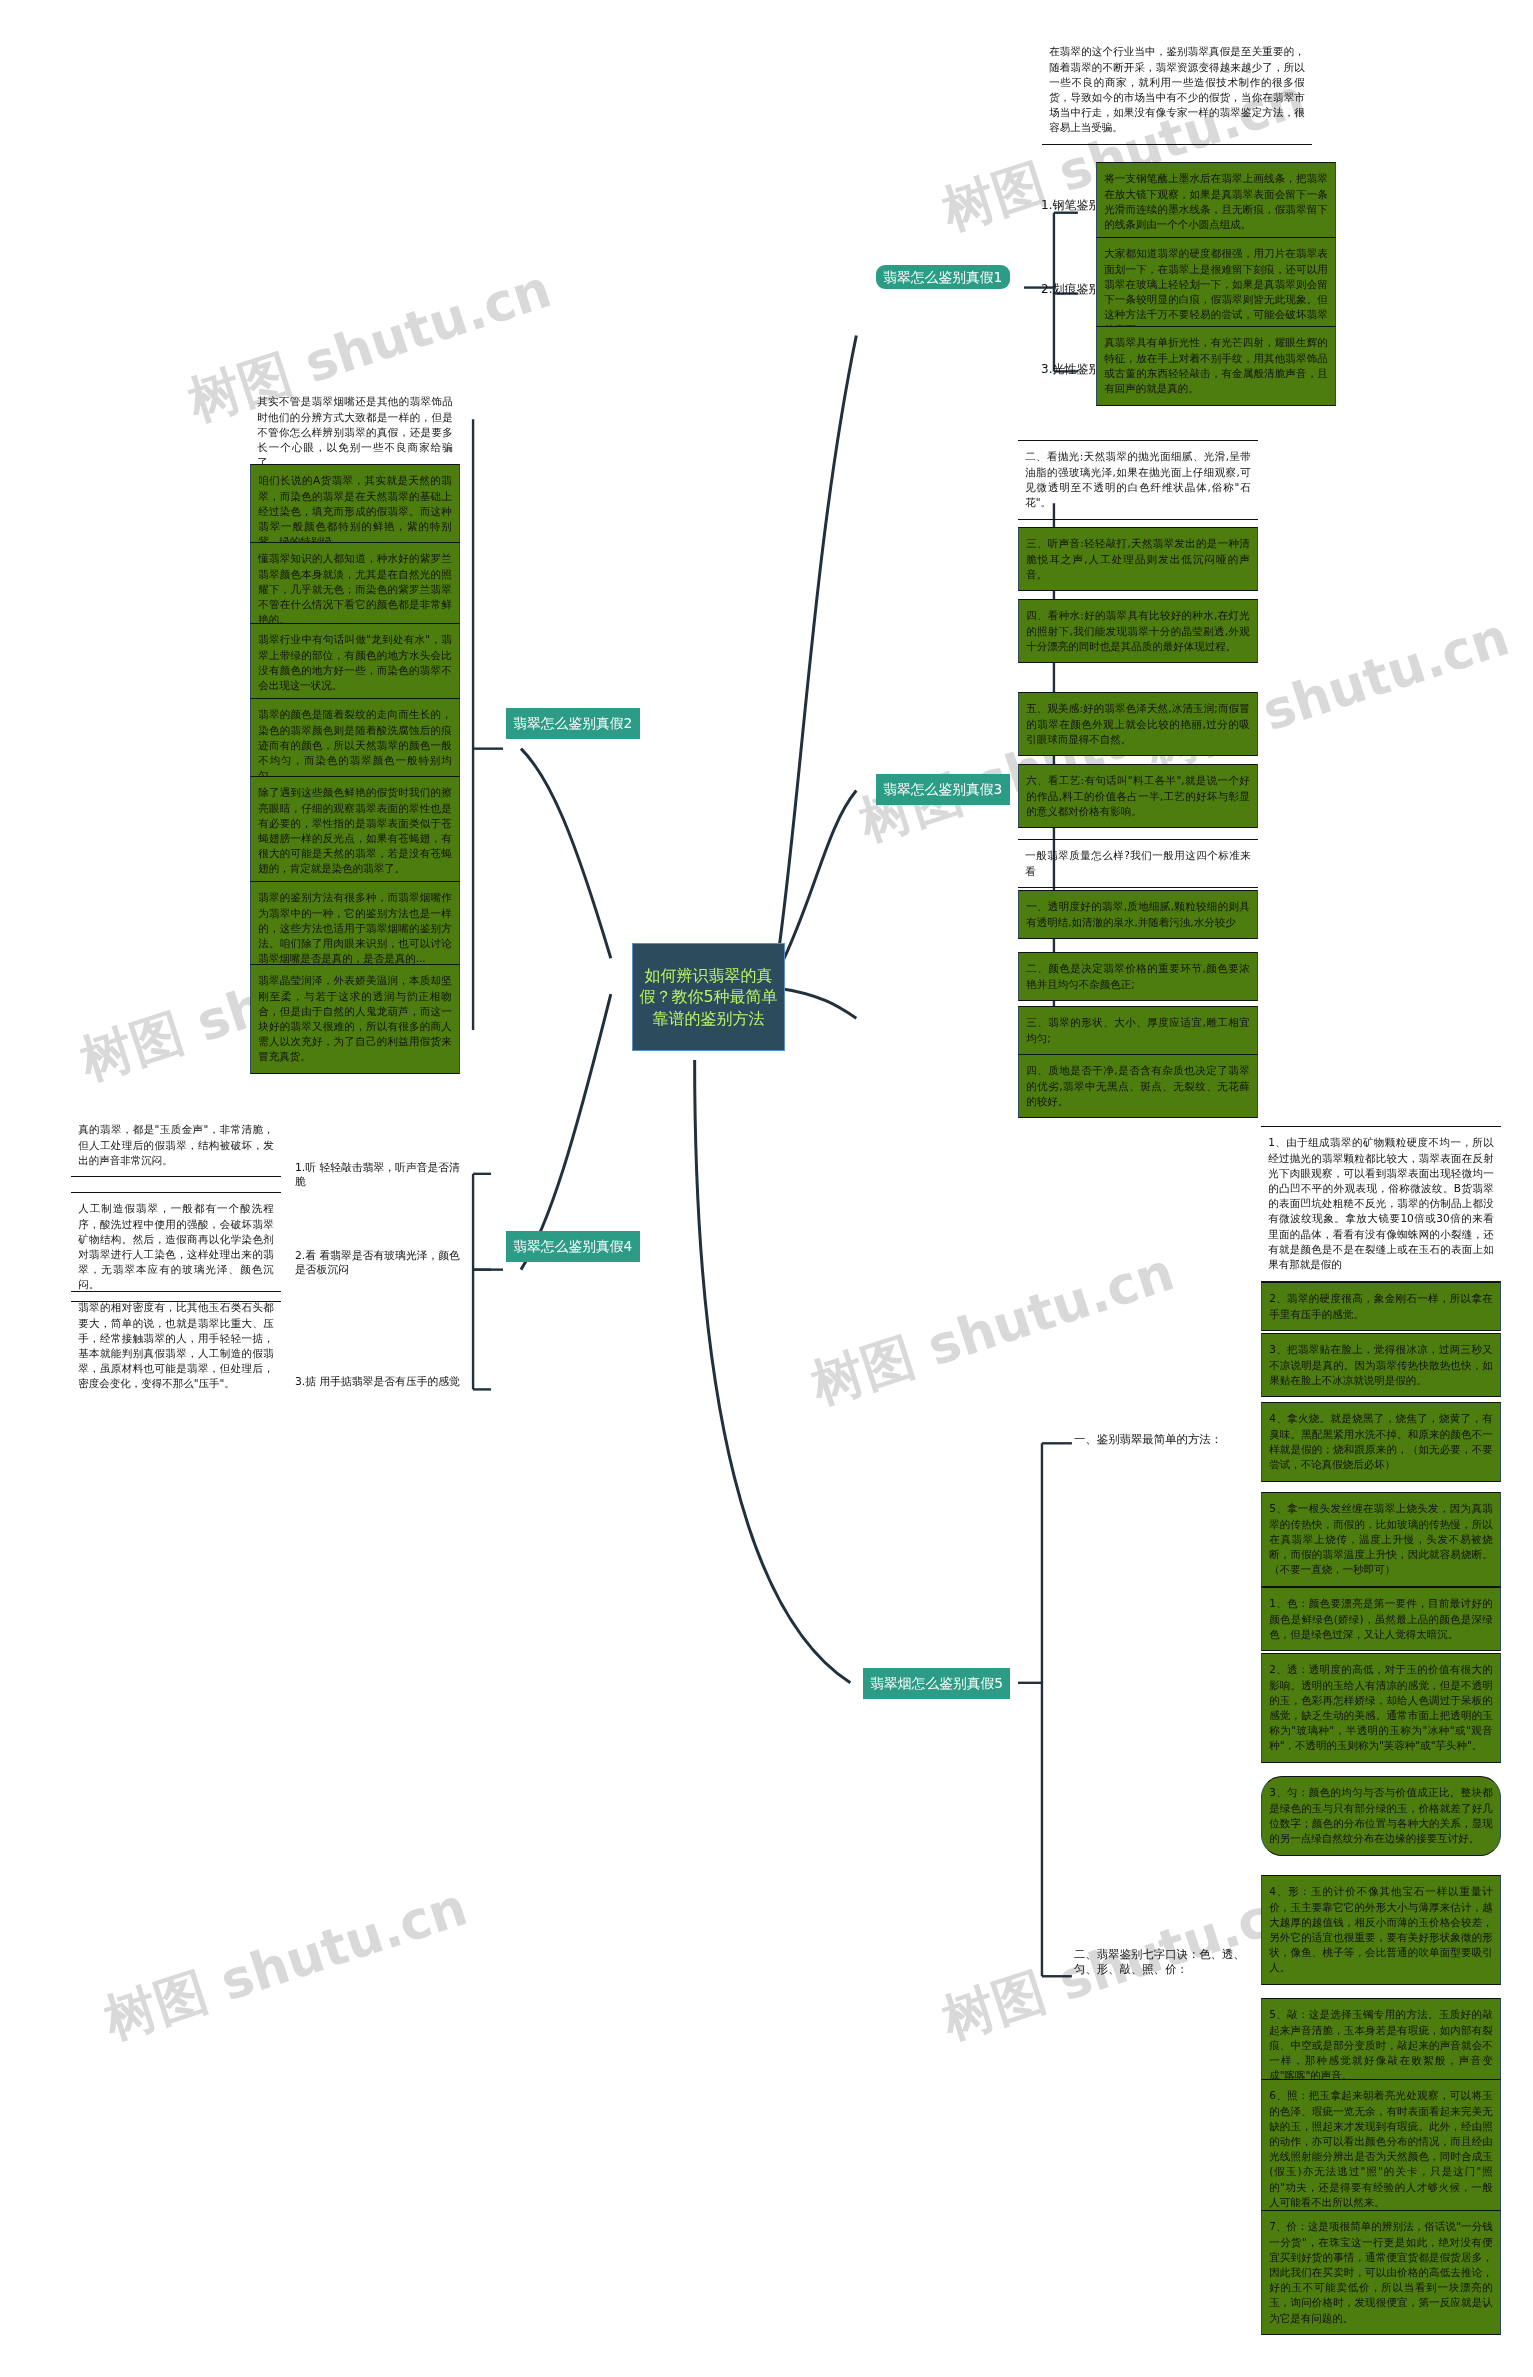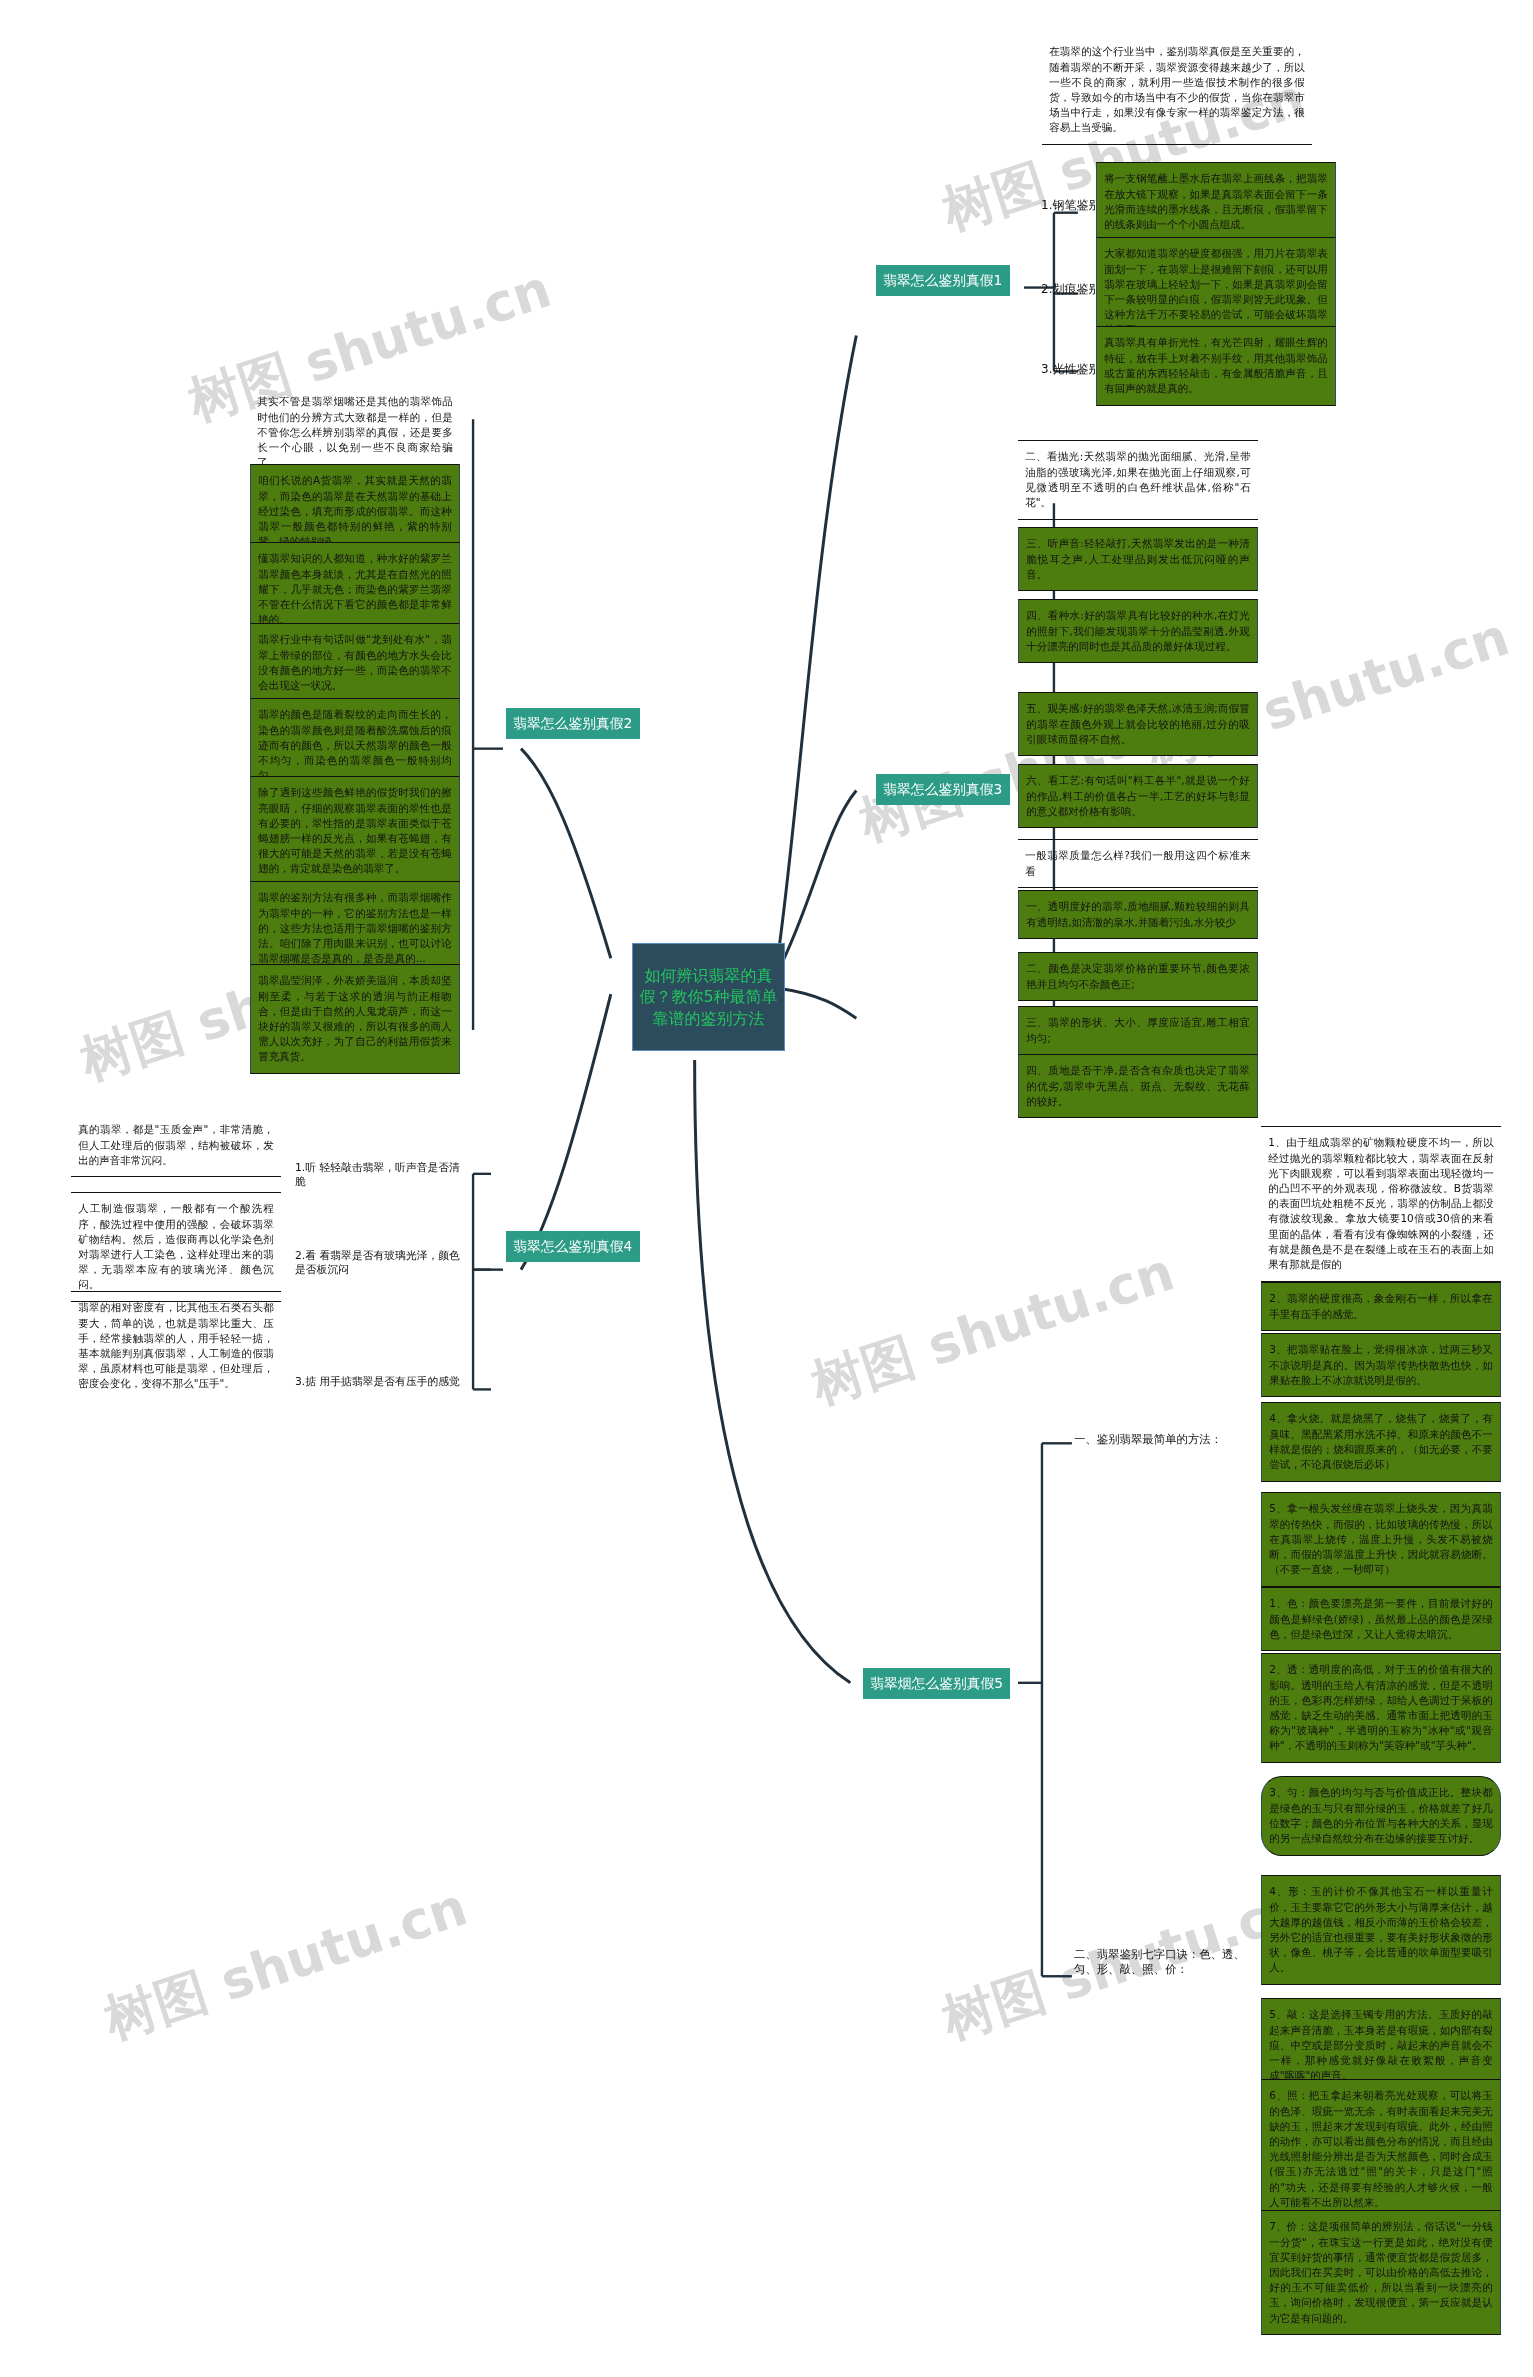--- a/index.html
+++ b/index.html
@@ -28,21 +28,21 @@
     z-index:0;
   }
   
   #wires{position:absolute;left:0;top:0;width:1533px;height:2377px;z-index:1;}
   
   .node{position:absolute;z-index:3;box-sizing:border-box;}
 
   .root{
     background:#2c4b5c;
     border:1.2px solid #5b8fc9;
-    color:#22c55e;
+    color:#bef264;
     text-align:center;
     font-size:16px;
     line-height:1.35;
     padding:8.4px 6px;
     display:flex;
     align-items:center;
     justify-content:center;
   }
   .branch{
     background:#2c9c86;
@@ -135,21 +135,21 @@
       <path d="M1740 2410 L1740 3300"></path>
       <path d="M1740 2410 L1790 2410"></path>
       <path d="M1740 3300 L1790 3300"></path>
     </g>
   </svg>
 
   <div class="node root" style="left:632px;top:943px;width:153px;height:108px;">
     <span>如何辨识翡翠的真假？教你5种最简单靠谱的鉴别方法</span>
   </div>
 
-  <div class="node branch" style="left:876px;top:265px;height:31px;">
+  <div class="node branch" style="left:876px;top:265px;height:24px;border-radius:9px;">
     <span>翡翠怎么鉴别真假1</span>
   </div>
   <div class="node branch" style="left:506px;top:708px;height:31px;">
     <span>翡翠怎么鉴别真假2</span>
   </div>
   <div class="node branch" style="left:876px;top:774px;height:31px;">
     <span>翡翠怎么鉴别真假3</span>
   </div>
   <div class="node branch" style="left:506px;top:1231px;height:31px;">
     <span>翡翠怎么鉴别真假4</span>

